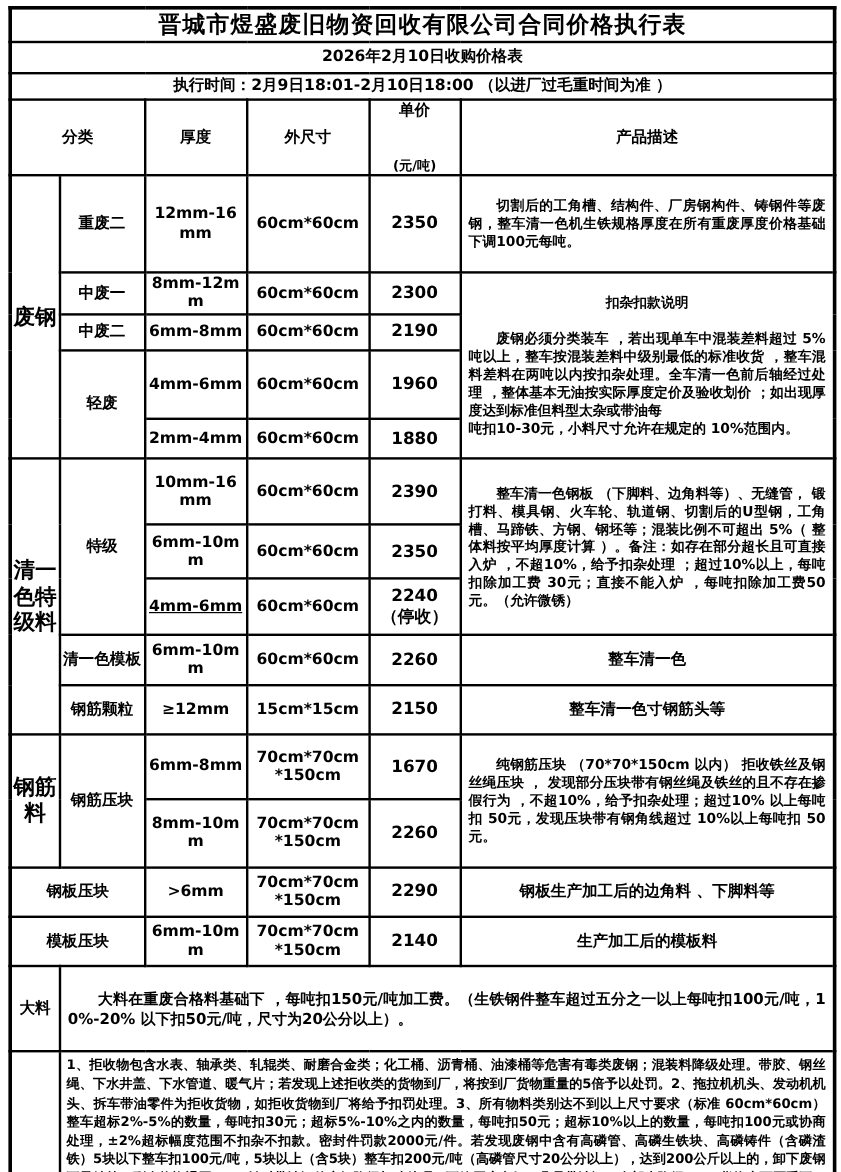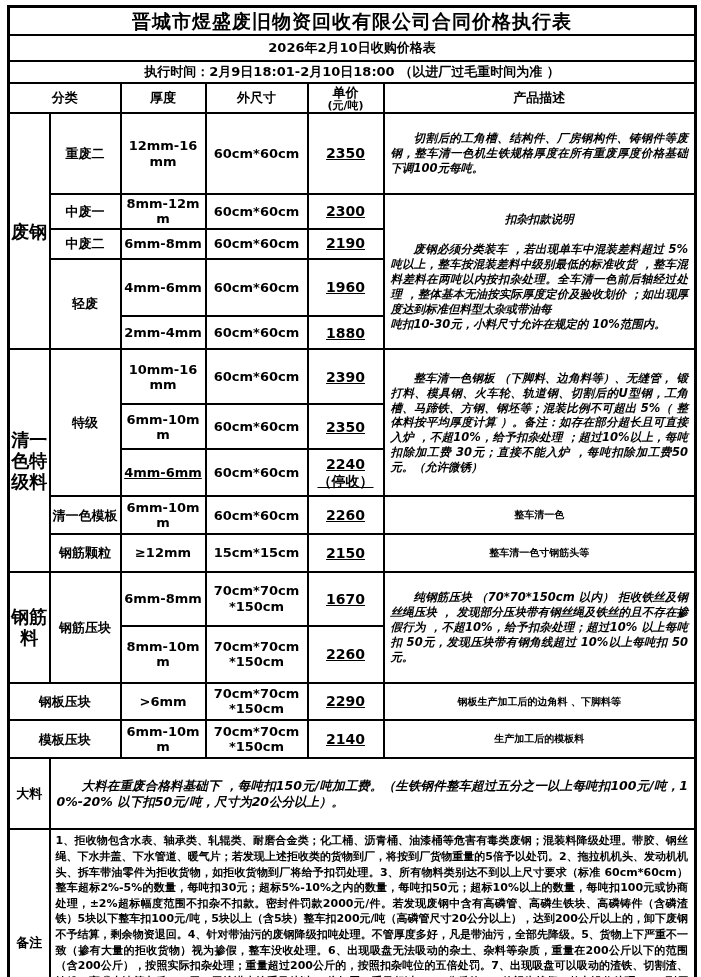--- a/index.html
+++ b/index.html
@@ -24,35 +24,34 @@
     font-size:13px;
     line-height:1.18;
     padding:1px 2px;
     overflow:hidden;
     word-break:break-all;
   }
   td.title   { font-size:19px; letter-spacing:1px; }
   td.subtitle{ font-size:13px; }
   td.exec    { font-size:13px; }
   tr.hdr td  { font-size:13px; }
-  .small     { font-size:11px; line-height:1.05; }
+  .small     { font-size:11px; line-height:1.05;margin-top:33px; }
   td.grp     { font-size:18px; padding:1px 1px; }
   td.spec    { font-size:13px; white-space:pre-line; }
-  td.price   { font-size:14px;text-decoration:underline; }
+  td.price   { font-size:14px; }
   td.desc {
     font-size:11.5px;
     text-align:justify;
     padding:2px 6px;
     line-height:1.3;
     white-space:pre-line;
-    font-style:italic;
   }
   td.desc .para   { text-indent:2em; }
   td.desc .center { text-align:center; text-indent:0; }
-  td.desc-center  { font-size:10px; text-align:center; padding:12px 4px; }
+  td.desc-center  { font-size:13px; text-align:center; padding:12px 4px; }
   td.remarks {
     font-size:11px;
     text-align:justify;
     padding:3px 6px 3px 5px;
     line-height:1.42;
     vertical-align:middle;
   }
   .u { text-decoration:underline; }
 </style>
 </head>

